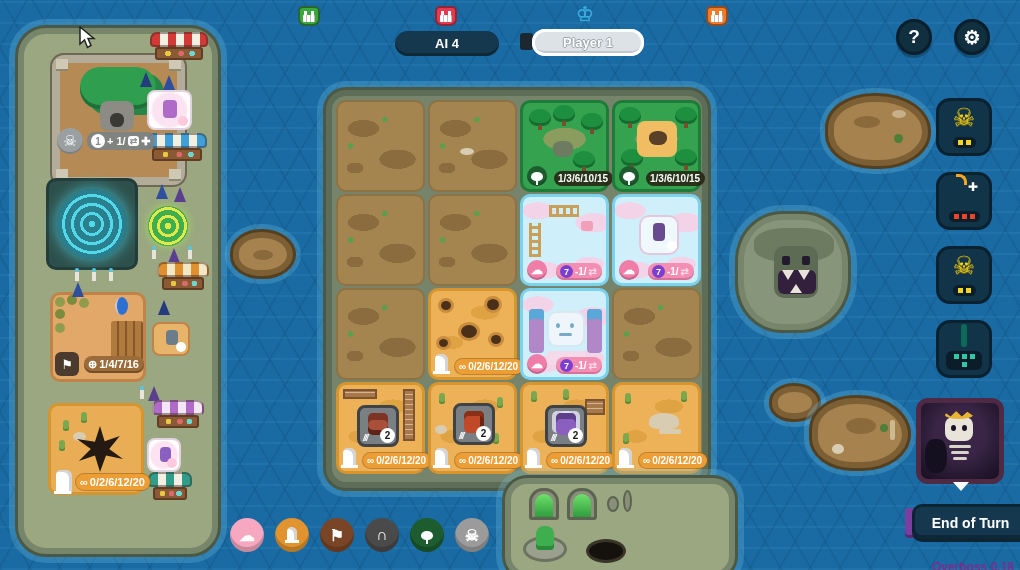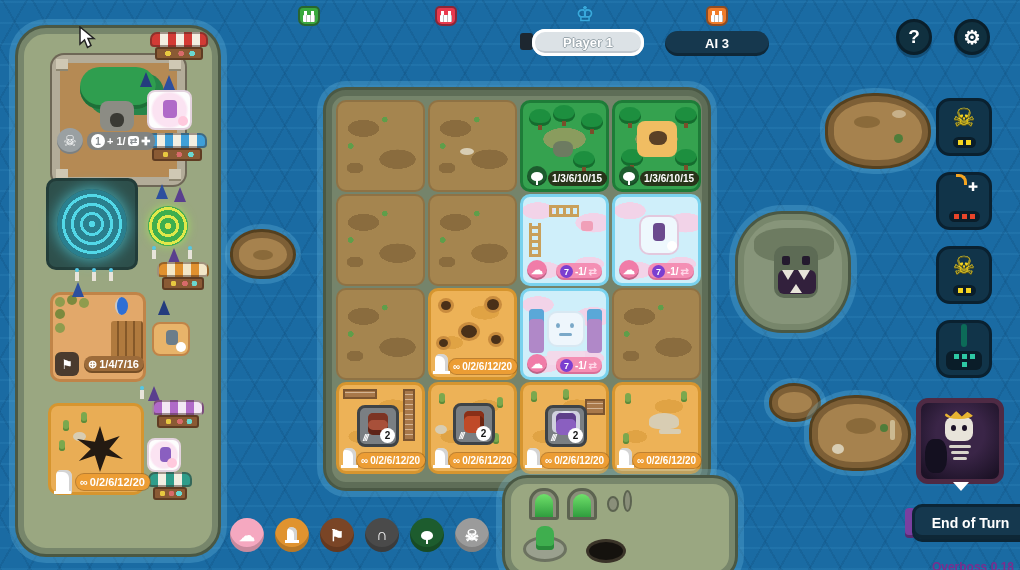--- a/index.html
+++ b/index.html
@@ -55,21 +55,21 @@
   }
   .tree { position:absolute; width:22px; height:17px; background:#1d8f3f;
     border-radius:50% 50% 42% 42%; box-shadow: inset 0 -3px 0 #156c2e; }
   .tree::after { content:""; position:absolute; left:9px; bottom:-4px; width:4px; height:5px; background:#7a4e2a; }
   .hole { position:absolute; background:#4a3018; border-radius:50%; box-shadow:0 0 0 3px #c98c3e; }
   .cactus { position:absolute; width:6px; height:11px; background:#7ba84e; border-radius:3px; box-shadow: inset 0 -2px 0 #5e8a39; }
   .bone-rock { position:absolute; background:#d8cdb3; border-radius:50%; }
   .brick { position:absolute; background:#a8784a; border:2px solid #7c5530;
     background-image: repeating-linear-gradient(0deg, transparent 0 4px, rgba(255,240,220,.5) 4px 5px); }
   
-  .tile-badge { position:absolute; left:4px; right:4px; bottom:3px; display:flex; align-items:flex-end; gap:1px;
+  .tile-badge { position:absolute; left:4px; right:4px; bottom:3px; display:flex; align-items:flex-end; gap:7px;
     color:#fff; font-weight:bold; font-size:10px; }
   .badge-circle { width:20px; height:20px; border-radius:50%; display:flex; align-items:center; justify-content:center;
     color:#fff; flex:0 0 auto; box-shadow: inset 0 -2px 0 rgba(0,0,0,.2); }
   .badge-pill { margin-left:auto; padding:2px 5px 2px 4px; border-radius:8px; display:flex; align-items:center; gap:2px; white-space:nowrap; }
   .badge-pill.darkp { background:rgba(36,28,14,.82); }
   .badge-pill.pinkp { background:#f48fb4; box-shadow: inset 0 -2px 0 rgba(160,40,90,.3); }
   .badge-pill.orangep { background:#ec9d34; box-shadow:0 0 0 1px rgba(150,90,20,.55); }
   .badge-pill.brownp { background:#9c6b3a; box-shadow: inset 0 -2px 0 rgba(60,35,10,.4); }
   .badge-pill.grayp { background:rgba(125,130,133,.92); }
   .score-circle { width:13px; height:13px; border-radius:50%; background:#7b3fd0; color:#fff;
@@ -493,35 +493,35 @@
       <span class="eye" style="left:4px;"></span>
       <span class="eye" style="right:4px;"></span>
       <span class="teeth"></span>
     </span>
 
   <span class="mob" style="left:435px;top:6px;background:#e83a4e;">
       <span class="eye" style="left:4px;"></span>
       <span class="eye" style="right:4px;"></span>
       <span class="teeth"></span>
     </span>
+  <div class="pill" style="left:395px;top:31px;width:104px;">
+      <span>AI 4</span>
+    </div>
 
   <span class="crown" style="left:576px;top:2px;">♔</span>
   <span class="marker" style="left:520px;top:33px;"></span>
   <div class="pill active" style="left:532px;top:29px;width:112px;">
       <span>Player 1</span>
     </div>
 
   <span class="mob" style="left:706px;top:6px;background:#f07c2a;">
       <span class="eye" style="left:4px;"></span>
       <span class="eye" style="right:4px;"></span>
       <span class="teeth"></span>
     </span>
-  <div class="pill" style="left:665px;top:31px;width:104px;">
-      <span>AI 3</span>
-    </div>
 
   <div class="round-btn" style="left:896px;top:19px;width:36px;height:36px;font-size:19px;">
       <span>?</span>
     </div>
   <div class="round-btn" style="left:954px;top:19px;width:36px;height:36px;font-size:19px;">
       <span>⚙</span>
     </div>
 
   <div class="ability" style="left:936px;top:98px;">
     <span class="ico skull-glyph">☠</span>

